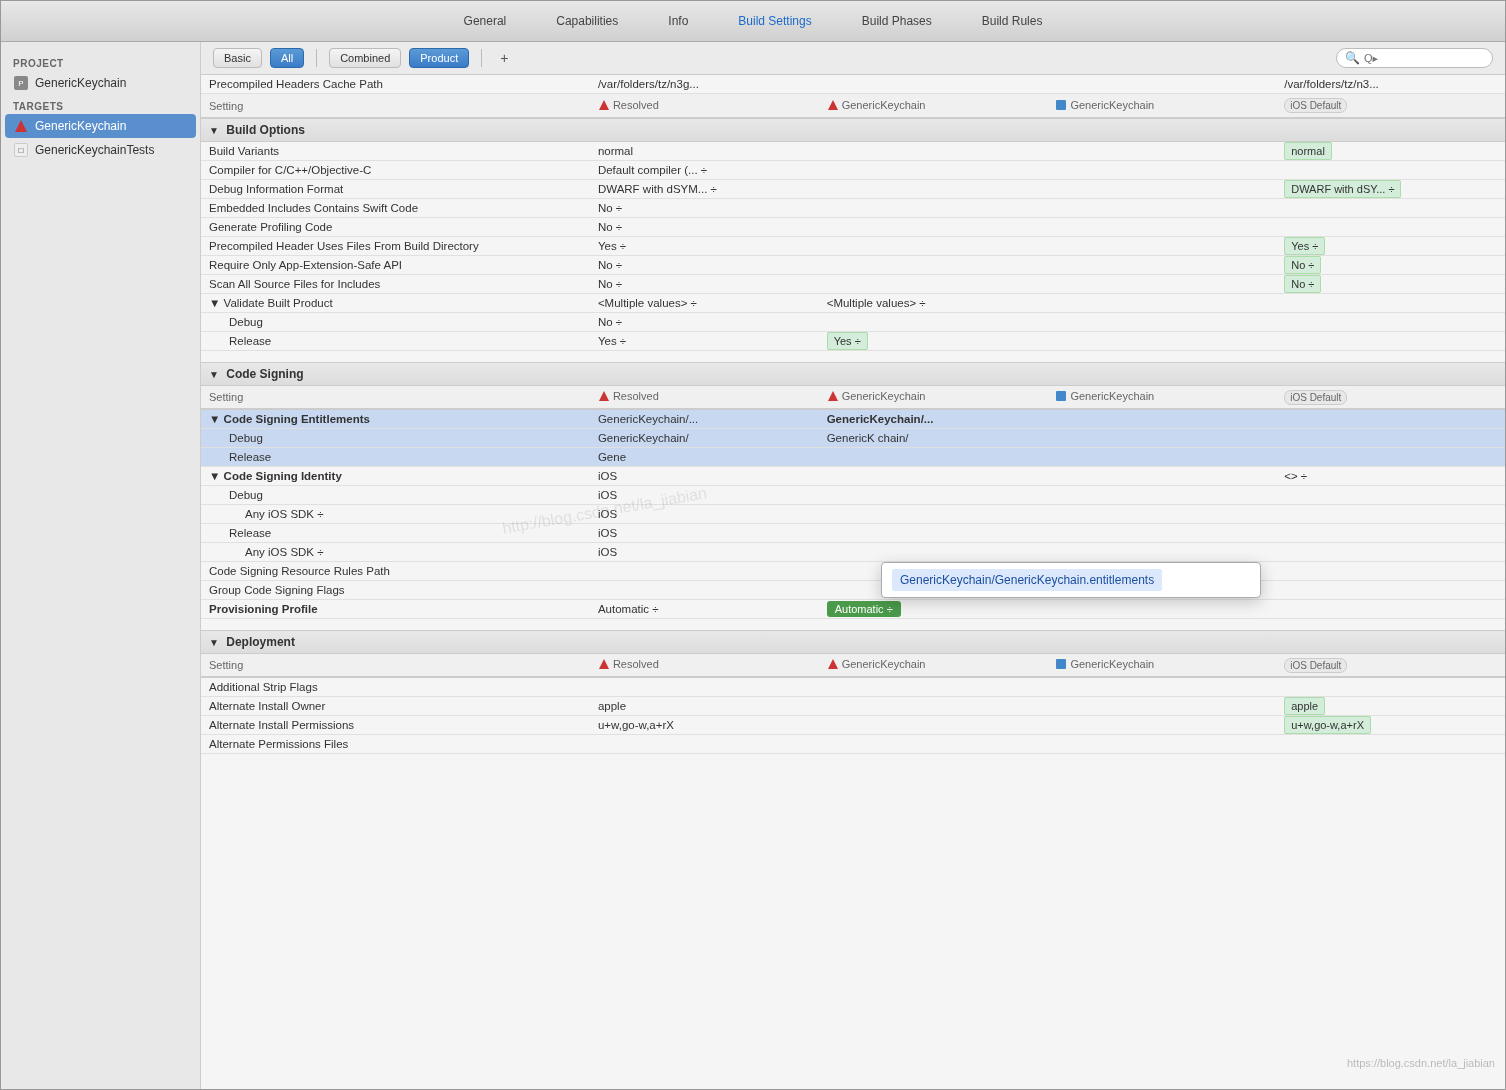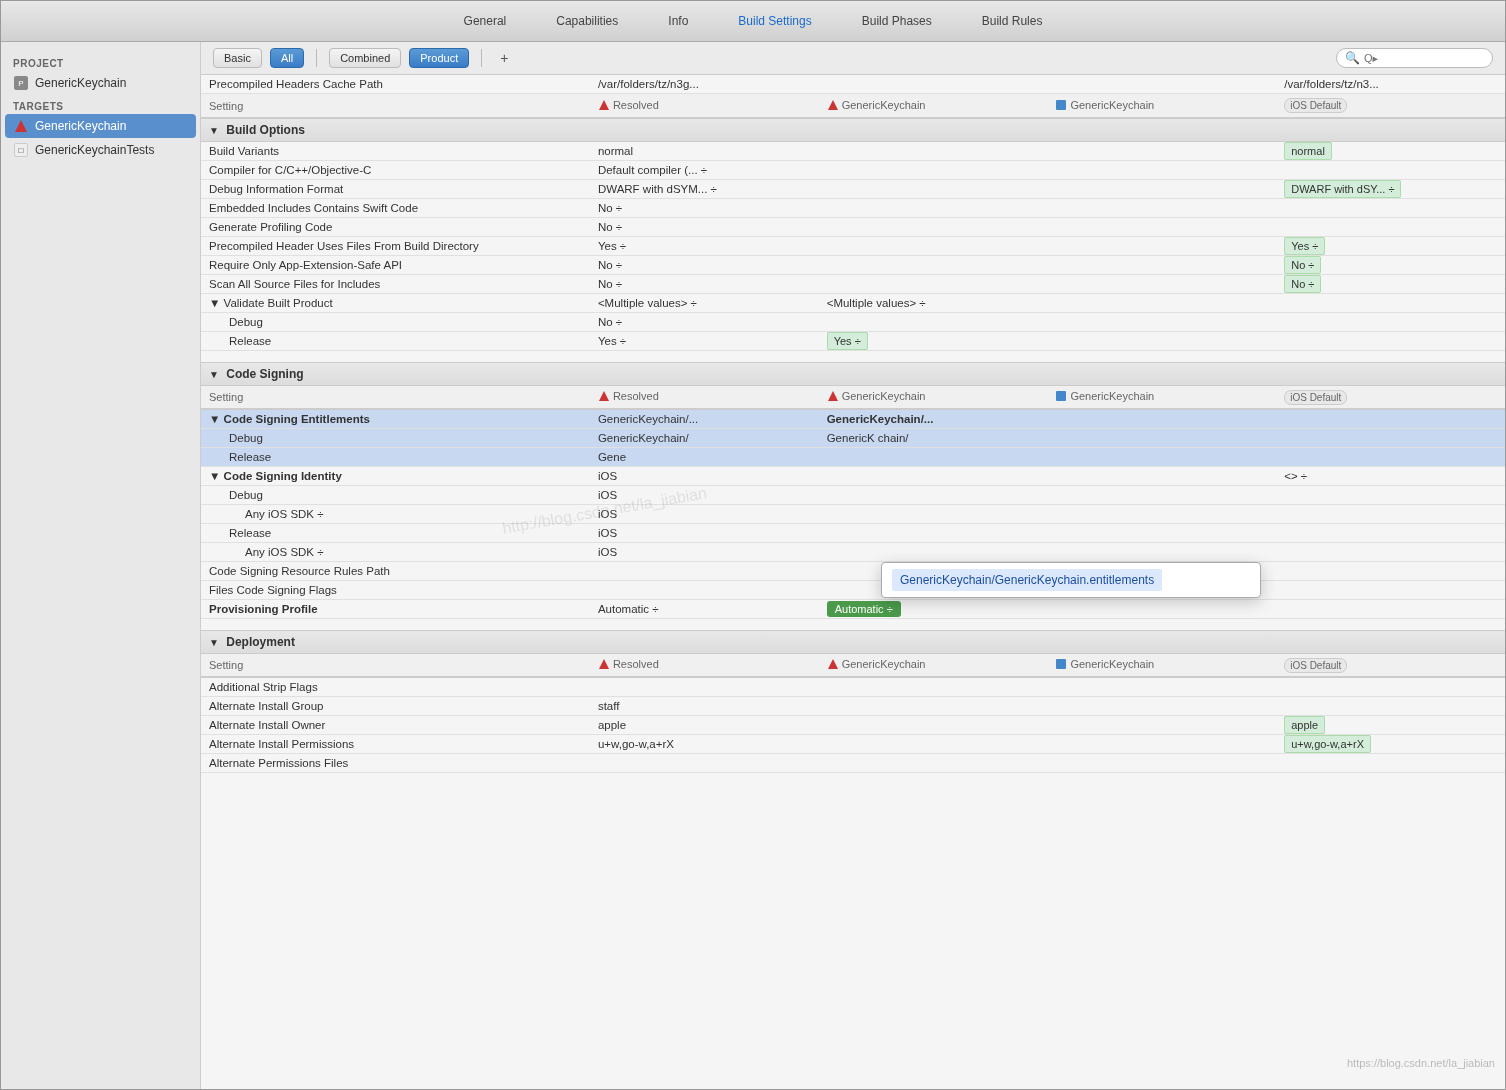--- a/index.html
+++ b/index.html
@@ -369,21 +369,21 @@
 
         <tr>
           <td class="col-setting">Code Signing Resource Rules Path</td>
           <td></td>
           <td></td>
           <td></td>
           <td></td>
         </tr>
 
         <tr>
-          <td class="col-setting">Files Code Signing Flags</td>
+          <td class="col-setting">Group Code Signing Flags</td>
           <td></td>
           <td></td>
           <td></td>
           <td></td>
         </tr>
 
         <tr>
           <td class="col-setting" style="font-weight:700;">Provisioning Profile</td>
           <td class="col-resolved">Automatic ÷</td>
           <td>
@@ -431,27 +431,20 @@
             </span>
           </td>
           <td>
             <span class="ios-badge">iOS Default</span>
           </td>
         </tr>
 
         <tr>
           <td class="col-setting">Additional Strip Flags</td>
           <td></td>
-          <td></td>
-          <td></td>
-          <td></td>
-        </tr>
-        <tr>
-          <td class="col-setting">Alternate Install Group</td>
-          <td>staff</td>
           <td></td>
           <td></td>
           <td></td>
         </tr>
         <tr>
           <td class="col-setting">Alternate Install Owner</td>
           <td>apple</td>
           <td></td>
           <td></td>
           <td><span class="green-field">apple</span></td>

